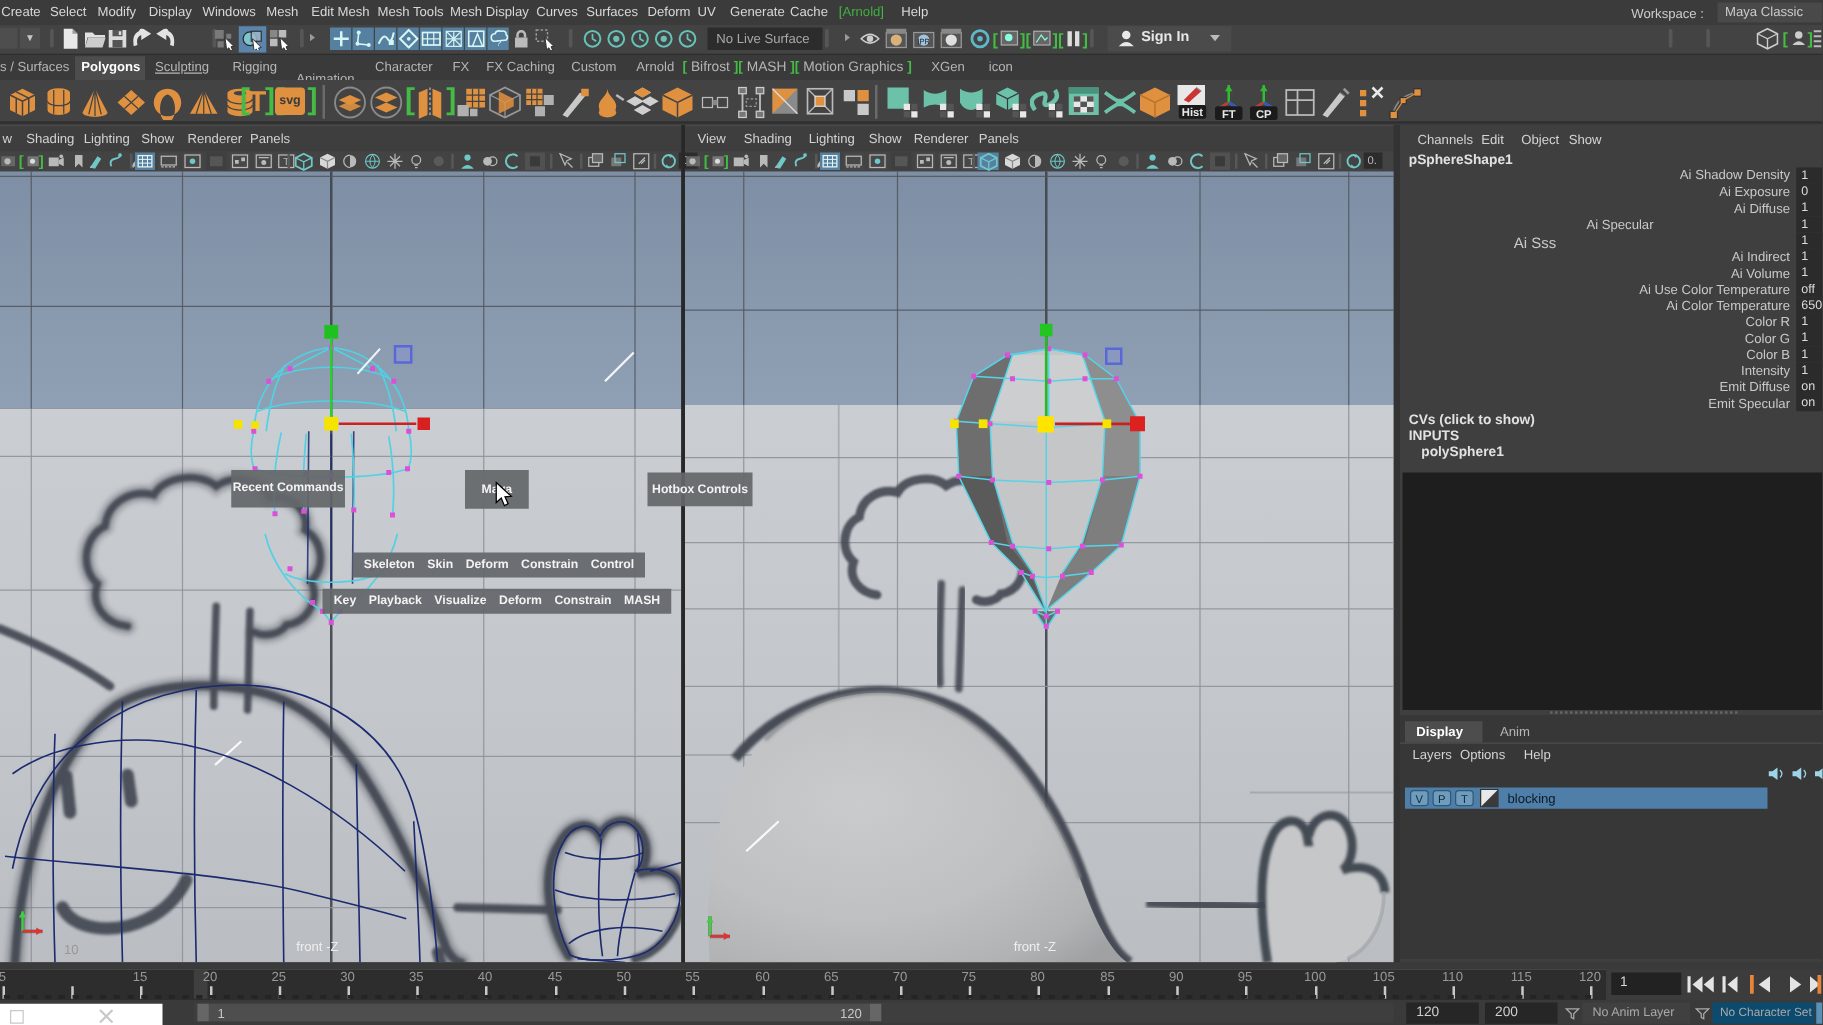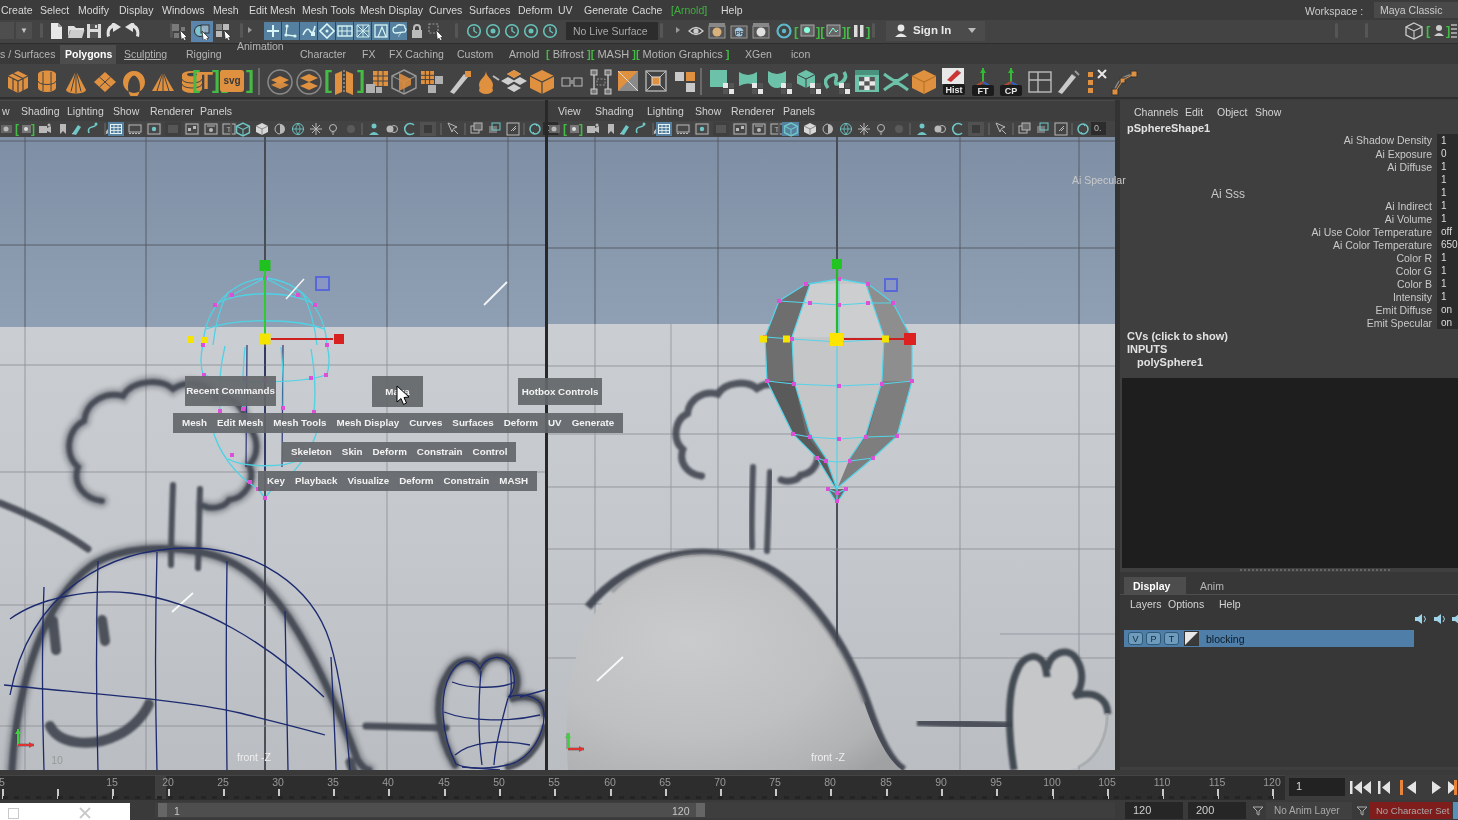--- a/index.html
+++ b/index.html
@@ -207,21 +207,21 @@
 <span class="abs grn" style="left:1446px;top:23px;font-size:13px;font-weight:bold">]</span>
 <svg class="abs" style="left:1450px;top:22px" width="8" height="18" viewBox="0 0 8 18">
       <path d="M1 3 h6 M1 7 h6 M1 11 h6 M1 15 h6" stroke="#bbb" stroke-width="1.5"></path>
     </svg>
 <div class="abs" style="left:0;top:44px;width:1458px;height:20px;background:#3a3a3a"></div>
 <div class="abs" style="left:60px;top:45px;width:56px;height:19px;background:#4d4d4d"></div>
 <span class="abs" style="left:0px;top:4px;margin-top:44px;font-size:10.5px;color:#b5b5b5;">s / Surfaces</span>
 <span class="abs" style="left:65px;top:4px;margin-top:44px;font-size:10.5px;color:#ffffff;font-weight:bold;">Polygons</span>
 <span class="abs" style="left:124px;top:4px;margin-top:44px;font-size:10.5px;color:#b5b5b5;text-decoration:underline;">Sculpting</span>
 <span class="abs" style="left:186px;top:4px;margin-top:44px;font-size:10.5px;color:#b5b5b5;">Rigging</span>
-<span class="abs" style="left:237px;top:4px;margin-top:36px;font-size:10.5px;color:#b5b5b5;">Animation</span>
+<span class="abs" style="left:237px;top:4px;margin-top:53px;font-size:10.5px;color:#b5b5b5;">Animation</span>
 <span class="abs" style="left:300px;top:4px;margin-top:44px;font-size:10.5px;color:#b5b5b5;">Character</span>
 <span class="abs" style="left:362px;top:4px;margin-top:44px;font-size:10.5px;color:#b5b5b5;">FX</span>
 <span class="abs" style="left:389px;top:4px;margin-top:44px;font-size:10.5px;color:#b5b5b5;">FX Caching</span>
 <span class="abs" style="left:457px;top:4px;margin-top:44px;font-size:10.5px;color:#b5b5b5;">Custom</span>
 <span class="abs" style="left:509px;top:4px;margin-top:44px;font-size:10.5px;color:#b5b5b5;">Arnold</span>
 <span class="abs" style="left:745px;top:4px;margin-top:44px;font-size:10.5px;color:#b5b5b5;">XGen</span>
 <span class="abs" style="left:791px;top:4px;margin-top:44px;font-size:10.5px;color:#b5b5b5;">icon</span>
 <span class="abs" style="left:546px;top:48px;font-size:11px"><span class="grn" style="font-weight:bold">[ </span><span style="color:#b5b5b5">Bifrost</span><span class="grn" style="font-weight:bold"> ][ </span><span style="color:#b5b5b5">MASH</span><span class="grn" style="font-weight:bold"> ][ </span><span style="color:#b5b5b5">Motion Graphics</span><span class="grn" style="font-weight:bold"> ]</span></span>
 <div class="abs" style="left:0;top:64px;width:1458px;height:35px;background:#434343;border-bottom:2px solid #2f2f2f"></div>
 <svg class="abs" style="left:4px;top:68px" width="28" height="28" viewBox="0 0 28 28">
@@ -972,21 +972,21 @@
 <span class="abs" style="left:1185px;top:106px;font-size:10.5px;color:#d4d4d4">Edit</span>
 <span class="abs" style="left:1217px;top:106px;font-size:10.5px;color:#d4d4d4">Object</span>
 <span class="abs" style="left:1255px;top:106px;font-size:10.5px;color:#d4d4d4">Show</span>
 <span class="abs" style="left:1127px;top:122px;font-size:11px;font-weight:bold;color:#e2e2e2">pSphereShape1</span>
 <span class="abs" style="left:1120px;top:134px;width:312px;text-align:right;font-size:10.5px;color:#c9c9c9">Ai Shadow Density</span>
 <span class="abs" style="left:1437px;top:134px;width:21px;height:13px;background:#2b2b2b;color:#dcdcdc;font-size:10px;padding:1px 0 0 4px">1</span>
 <span class="abs" style="left:1120px;top:148px;width:312px;text-align:right;font-size:10.5px;color:#c9c9c9">Ai Exposure</span>
 <span class="abs" style="left:1437px;top:147px;width:21px;height:13px;background:#2b2b2b;color:#dcdcdc;font-size:10px;padding:1px 0 0 4px">0</span>
 <span class="abs" style="left:1120px;top:161px;width:312px;text-align:right;font-size:10.5px;color:#c9c9c9">Ai Diffuse</span>
 <span class="abs" style="left:1437px;top:160px;width:21px;height:13px;background:#2b2b2b;color:#dcdcdc;font-size:10px;padding:1px 0 0 4px">1</span>
-<span class="abs" style="left:1072px;top:174px;width:312px;text-align:left;font-size:10.5px;color:#c9c9c9">Ai Specular</span>
+<span class="abs" style="left:1140px;top:174px;width:312px;text-align:center;font-size:10.5px;color:#c9c9c9">Ai Specular</span>
 <span class="abs" style="left:1437px;top:173px;width:21px;height:13px;background:#2b2b2b;color:#dcdcdc;font-size:10px;padding:1px 0 0 4px">1</span>
 <span class="abs" style="left:1072px;top:187px;width:312px;text-align:center;font-size:12px;color:#c9c9c9">Ai Sss</span>
 <span class="abs" style="left:1437px;top:186px;width:21px;height:13px;background:#2b2b2b;color:#dcdcdc;font-size:10px;padding:1px 0 0 4px">1</span>
 <span class="abs" style="left:1120px;top:200px;width:312px;text-align:right;font-size:10.5px;color:#c9c9c9">Ai Indirect</span>
 <span class="abs" style="left:1437px;top:199px;width:21px;height:13px;background:#2b2b2b;color:#dcdcdc;font-size:10px;padding:1px 0 0 4px">1</span>
 <span class="abs" style="left:1120px;top:213px;width:312px;text-align:right;font-size:10.5px;color:#c9c9c9">Ai Volume</span>
 <span class="abs" style="left:1437px;top:212px;width:21px;height:13px;background:#2b2b2b;color:#dcdcdc;font-size:10px;padding:1px 0 0 4px">1</span>
 <span class="abs" style="left:1120px;top:226px;width:312px;text-align:right;font-size:10.5px;color:#c9c9c9">Ai Use Color Temperature</span>
 <span class="abs" style="left:1437px;top:225px;width:21px;height:13px;background:#2b2b2b;color:#dcdcdc;font-size:10px;padding:1px 0 0 4px">off</span>
 <span class="abs" style="left:1120px;top:239px;width:312px;text-align:right;font-size:10.5px;color:#c9c9c9">Ai Color Temperature</span>
@@ -1033,21 +1033,20 @@
 <div class="abs" style="left:1146px;top:632px;width:15px;height:13px;background:#6f9cbc;border:1px solid #2e5a78;border-radius:3px;color:#0e2a3c;font-size:9px;text-align:center;line-height:12px">P</div>
 <div class="abs" style="left:1164px;top:632px;width:15px;height:13px;background:#6f9cbc;border:1px solid #2e5a78;border-radius:3px;color:#0e2a3c;font-size:9px;text-align:center;line-height:12px">T</div>
 <svg class="abs" style="left:1184px;top:631px" width="15" height="15" viewBox="0 0 15 15">
       <rect x="0.5" y="0.5" width="14" height="14" fill="#e8e8e8" stroke="#333"></rect>
       <path d="M0.5 14.5 L14.5 0.5 L14.5 14.5 Z" fill="#3a3a3a"></path>
     </svg>
 <span class="abs" style="left:1206px;top:633px;font-size:10.5px;color:#0d1b26">blocking</span>
 <div class="hb" style="left:185px;top:376px;width:91px;height:30px;line-height:30px;text-align:center">Recent Commands</div>
 <div class="hb" style="left:372px;top:376px;width:51px;height:31px;line-height:31px;text-align:center">Maya</div>
 <div class="hb" style="left:518px;top:378px;width:84px;height:27px;line-height:27px;text-align:center">Hotbox Controls</div>
-<div class="hb" style="left:173px;top:413px;height:20px;line-height:20px;padding:0 4px"><i>Mesh</i><i>Edit Mesh</i><i>Mesh Tools</i><i>Mesh Display</i><i>Curves</i><i>Surfaces</i><i>Deform</i><i>UV</i><i>Generate</i></div>
 <div class="hb" style="left:282px;top:442px;height:20px;line-height:20px;padding:0 4px"><i>Skeleton</i><i>Skin</i><i>Deform</i><i>Constrain</i><i>Control</i></div>
 <div class="hb" style="left:258px;top:471px;height:20px;line-height:20px;padding:0 4px"><i>Key</i><i>Playback</i><i>Visualize</i><i>Deform</i><i>Constrain</i><i>MASH</i></div>
 <svg class="abs" style="left:396px;top:385px;z-index:40" width="16" height="22" viewBox="0 0 16 22">
 <path d="M1 1 L1 17 L5 13.5 L7.5 19.5 L10.5 18 L8 12.5 L13 12 Z" fill="#ffffff" stroke="#000" stroke-width="1"></path>
     </svg>
 <div class="abs" style="left:0;top:770px;width:1458px;height:5px;background:#3a3a3a"></div>
 <div class="abs" style="left:0;top:775px;width:1285px;height:25px;background:#2d2d2d;border-top:1px solid #444"></div>
 <div class="abs" style="left:155px;top:776px;width:11px;height:23px;background:#3f3f3f"></div>
 <span class="abs" style="left:2px;top:776px;transform:translateX(-50%);font-size:10.5px;color:#989898">5</span>
 <div class="abs" style="left:2px;top:789px;width:2px;height:10px;background:#c9c9c9"></div>
@@ -1240,14 +1239,14 @@
 <span class="abs" style="left:672px;top:805px;font-size:10.5px;color:#c5c5c5">120</span>
 <div class="abs" style="left:1125px;top:802px;width:58px;height:17px;background:#262626;color:#cfcfcf;font-size:11px;padding:2px 0 0 8px">120</div>
 <div class="abs" style="left:1188px;top:802px;width:58px;height:17px;background:#262626;color:#cfcfcf;font-size:11px;padding:2px 0 0 8px">200</div>
 <svg class="abs" style="left:1252px;top:806px" width="12" height="10" viewBox="0 0 12 10">
       <path d="M1 1 h10 l-4 4 v4 l-2 -1 v-3 z" fill="none" stroke="#aaa"></path>
     </svg>
 <div class="abs" style="left:1266px;top:802px;width:86px;height:17px;background:#404040;color:#a9a9a9;font-size:10px;padding:3px 0 0 8px;white-space:nowrap">No Anim Layer</div>
 <svg class="abs" style="left:1356px;top:806px" width="12" height="10" viewBox="0 0 12 10">
       <path d="M1 1 h10 l-4 4 v4 l-2 -1 v-3 z" fill="none" stroke="#aaa"></path>
     </svg>
-<div class="abs" style="left:1370px;top:802px;width:82px;height:17px;background:#7f1d1d;color:#a9a9a9;font-size:9.5px;padding:3px 0 0 6px;white-space:nowrap">No Character Set</div>
+<div class="abs" style="left:1370px;top:802px;width:82px;height:17px;background:#0c4a6e;color:#a9a9a9;font-size:9.5px;padding:3px 0 0 6px;white-space:nowrap">No Character Set</div>
 <div class="abs" style="left:1453px;top:802px;width:5px;height:17px;background:#5a8fb8"></div>
 </div>
 </body></html>

